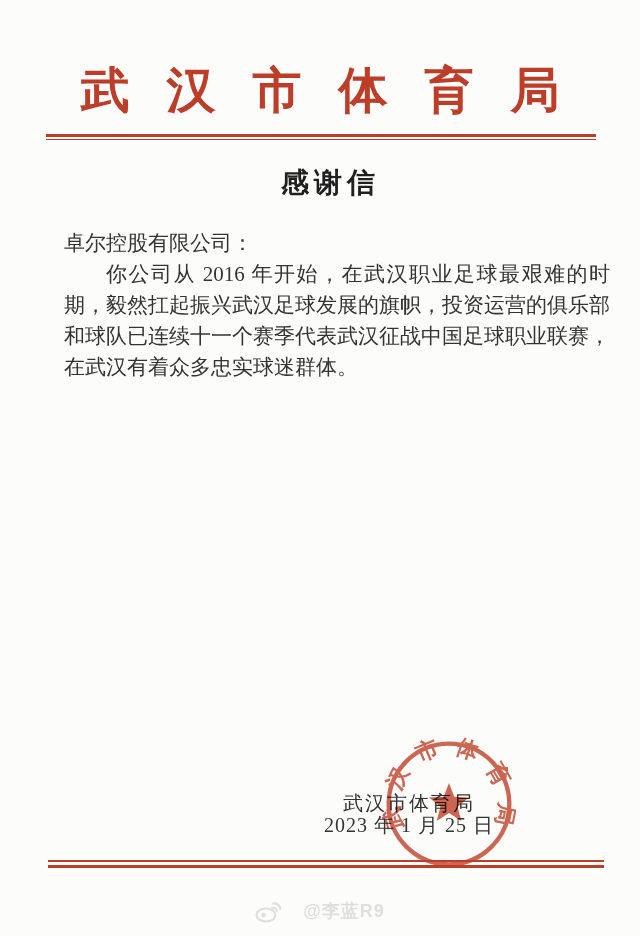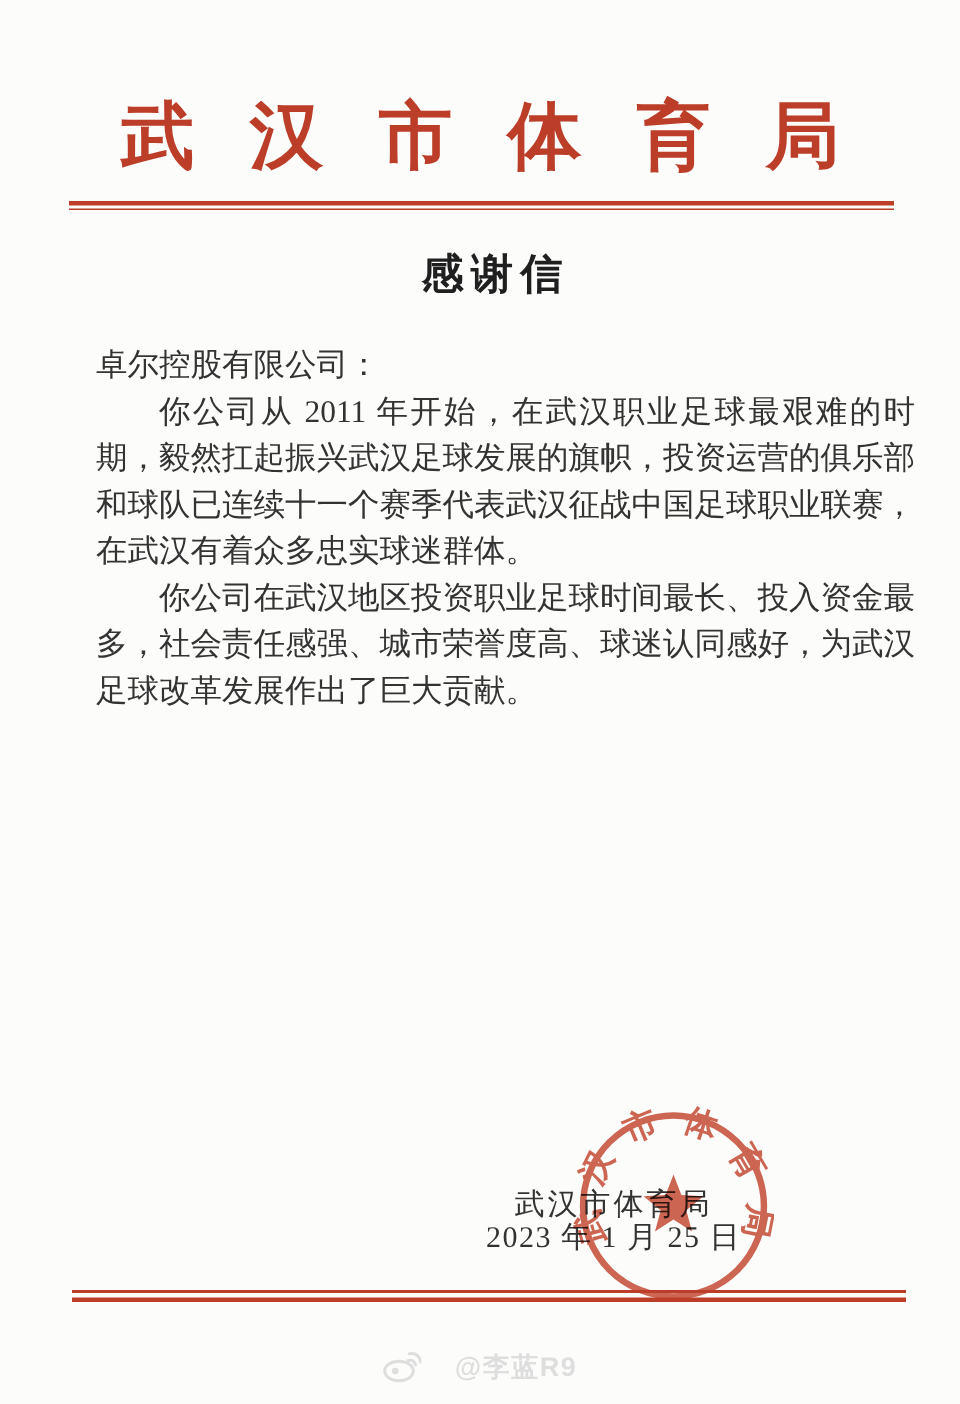--- a/index.html
+++ b/index.html
@@ -61,21 +61,21 @@
   .seal-ring{stroke:var(--seal-red);fill:none;}
   .seal-text{fill:var(--seal-red);font-size:23px;font-weight:700;
     font-family:"Liberation Serif","DejaVu Serif",serif;}
   .seal-star{fill:var(--seal-red);}
   .rule-bottom{position:absolute;top:860px;left:48px;right:36px;}
   .rule-bottom .thin{height:1.5px;background:var(--accent-red);}
   .rule-bottom .thick{height:3px;background:var(--accent-red);margin-top:3px;}
   
   .watermark{
     position:absolute;top:899px;left:0;right:0;
-    display:flex;align-items:center;justify-content:center;gap:22px;
+    display:flex;align-items:flex-end;justify-content:center;gap:22px;
     color:var(--watermark-gray);font-size:18px;font-weight:700;
     letter-spacing:1px;
     font-family:"Liberation Sans","DejaVu Sans",sans-serif;
     opacity:0.85;
   }
   .watermark svg{display:block;}
 </style>
 </head>
 <body>
 
@@ -86,22 +86,21 @@
   <div class="rule-top">
     <div class="thick"></div>
     <div class="thin"></div>
   </div>
 
   <div class="letter-title">感谢信</div>
 
   <div class="letter-body">
     <p class="salutation">卓尔控股有限公司：</p>
     <div>
-        <p class="body-paragraph">你公司从 2011 年开始，在武汉职业足球最艰难的时期，毅然扛起振兴武汉足球发展的旗帜，投资运营的俱乐部和球队已连续十一个赛季代表武汉征战中国足球职业联赛，在武汉有着众多忠实球迷群体。</p>
-        <p class="body-paragraph">你公司在武汉地区投资职业足球时间最长、投入资金最多，社会责任感强、城市荣誉度高、球迷认同感好，为武汉足球改革发展作出了巨大贡献。</p>
+        <p class="body-paragraph">你公司从 2016 年开始，在武汉职业足球最艰难的时期，毅然扛起振兴武汉足球发展的旗帜，投资运营的俱乐部和球队已连续十一个赛季代表武汉征战中国足球职业联赛，在武汉有着众多忠实球迷群体。</p>
       </div>
   </div>
 
   <div class="sign-block">
     <div class="sign-name">武汉市体育局</div>
     <div class="sign-date">2023 年 1 月 25 日</div>
   </div>
 
   <svg class="seal" viewBox="0 0 140 140" xmlns="http://www.w3.org/2000/svg" xmlns:xlink="http://www.w3.org/1999/xlink">
     <defs>

